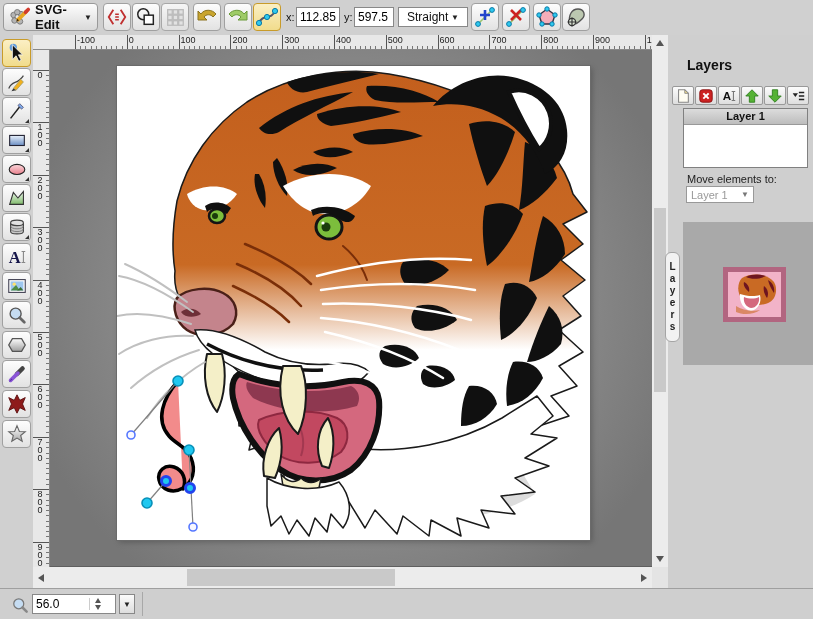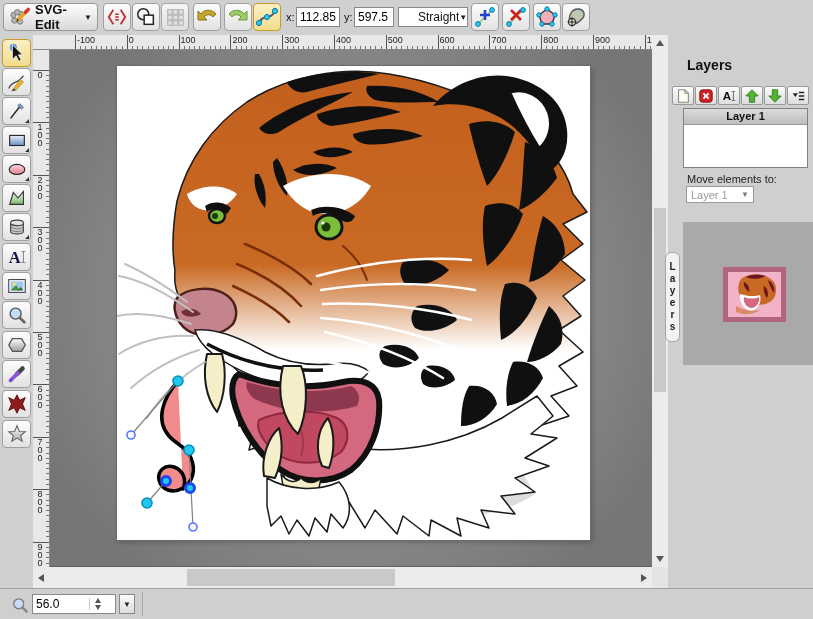--- a/index.html
+++ b/index.html
@@ -14,21 +14,21 @@
   .tbtn.active { background:linear-gradient(#FBEFC4,#F1DC8C); border-color:#C89B2A; }
   .tbtn.dim { opacity:.85; }
   #logo-btn { position:absolute; left:3px; top:3px; width:95px; height:28px; border:1px solid #999; border-radius:4px;
               background:linear-gradient(#FDFDFD,#D9D9D9); display:flex; align-items:center; gap:4px; padding:0 5px; }
   #logo-btn .lbl { font-size:13px; font-weight:bold; color:#111; }
   .downarrow { font-size:8px; color:#222; }
   .coord-label { position:absolute; top:11px; font-size:11px; color:#111; }
   .coord-input { position:absolute; top:7px; height:20px; border:1px solid #888; background:#FFF; font-size:12px;
                  font-family:"Liberation Sans",sans-serif; padding:0 3px; }
   .fake-select { position:absolute; top:7px; height:20px; border:1px solid #888; background:#FFF; font-size:12px;
-                 display:flex; align-items:center; justify-content:space-between; padding:0 19px; color:#111; }
+                 display:flex; align-items:center; justify-content:space-between; padding:0 8px; color:#111; }
 
   
   #left-toolbar { position:absolute; left:0; top:35px; width:33px; height:553px; background:#D0D0D0; }
   .ltbtn { position:absolute; left:2px; width:29px; height:28px; border:1px solid #A0A0A0; border-radius:4px;
            background:linear-gradient(#FDFDFD,#E2E2E2); display:flex; align-items:center; justify-content:center; }
   .ltbtn.active { background:linear-gradient(#FBEFC4,#F1DC8C); border-color:#C89B2A; }
   .ltbtn.flyout::after { content:""; position:absolute; right:1px; bottom:1px; border-left:4px solid transparent;
            border-bottom:4px solid #333; }
 
   

